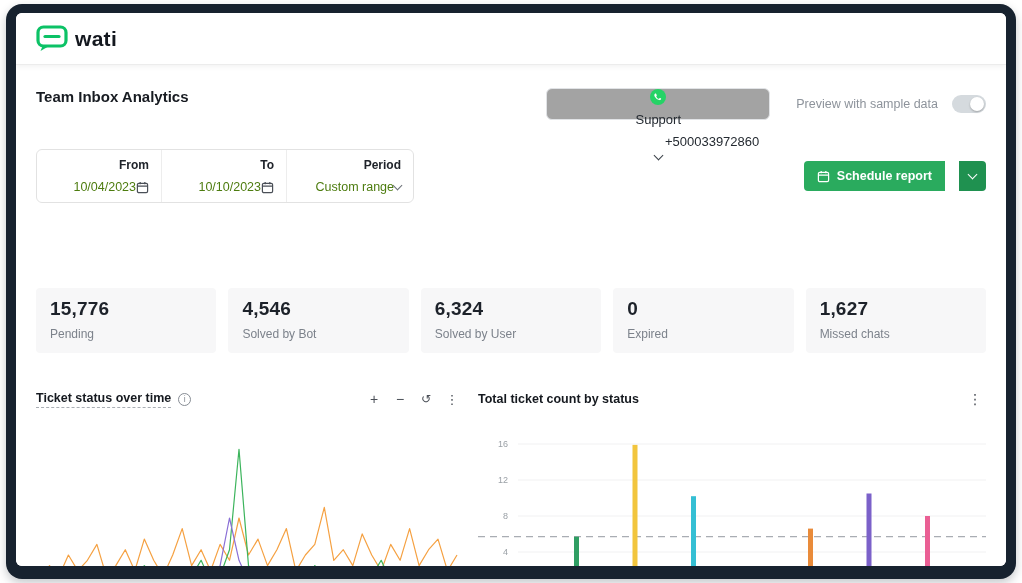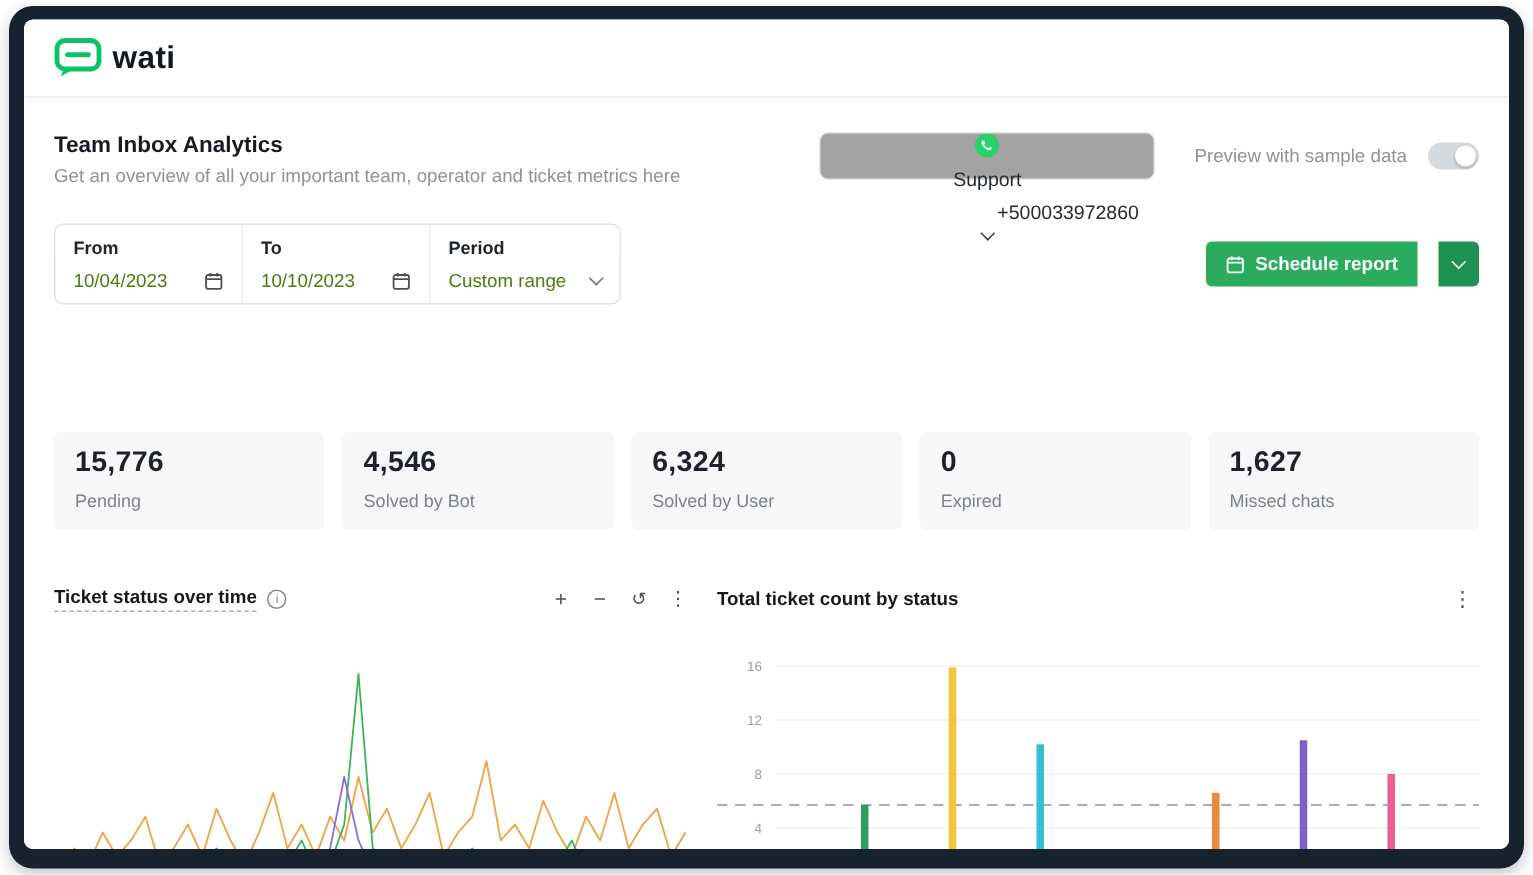--- a/index.html
+++ b/index.html
@@ -40,21 +40,21 @@
   .ch-name { font-size:13px; color:#242a31; }
   .ch-phone { font-size:13px; color:#242a31; margin-left:auto; }
   .chev { width:7px; height:7px; border-right:1.6px solid currentColor; border-bottom:1.6px solid currentColor; display:inline-block; transform:rotate(45deg); margin-top:-4px; color:#3a4048; flex:none; }
   .preview-label { font-size:12.5px; color:#8d939b; margin-left:26px; }
   .toggle { margin-left:14px; width:34px; height:18px; background:#d5dade; border-radius:10px; position:relative; cursor:pointer; flex:none; }
   .toggle .knob { position:absolute; right:2px; top:2px; width:14px; height:14px; border-radius:50%; background:#fff; box-shadow:0 1px 2px rgba(0,0,0,.25); }
 
   
   .filter-row { position:absolute; left:20px; right:20px; top:82px; height:56px; display:flex; justify-content:space-between; align-items:center; }
   .filter-box { display:flex; border:1px solid #e2e2e2; border-radius:6px; height:54px; background:#fff; }
-  .f-cell { width:125px; padding:8px 12px; display:flex; flex-direction:column; justify-content:space-between; border-right:1px solid #ededed; cursor:pointer; }
+  .f-cell { width:125px; padding:8px 12px; display:flex; flex-direction:column; justify-content:space-between; border-right:1px solid #ededed; cursor:pointer;align-items:flex-end; }
   .f-cell:last-child { border-right:none; width:126px; }
   .f-label { font-size:12px; font-weight:700; color:#20242b; }
   .f-value { display:flex; align-items:center; justify-content:space-between; font-size:12.5px; color:#4d7c0f; }
   .schedule-split { display:flex; gap:14px; }
   .sched-main {
     display:flex; align-items:center; gap:7px; background:#2aab5e; color:#fff;
     border:none; border-radius:4px 0 0 4px; height:30px; padding:0 13px;
     font-size:12.5px; font-weight:600; cursor:pointer; font-family:inherit;
   }
   .sched-chev { width:27px; height:30px; background:#1f9150; border:none; border-radius:0 4px 4px 0; display:flex; align-items:center; justify-content:center; cursor:pointer; }
@@ -98,21 +98,20 @@
         </span>
         <span class="logo-text">wati</span>
       </div>
     </header>
 
     <div class="content">
 
       <div class="page-head">
         <div class="head-left">
           <h1>Team Inbox Analytics</h1>
-          <p>Get an overview of all your important team, operator and ticket metrics here</p>
         </div>
         <div class="head-right">
           <div class="channel-select">
             <span style="display:inline-flex;flex:none;">
               <svg width="16" height="16" viewBox="0 0 16 16">
                 <circle cx="8" cy="8" r="8" fill="#25d366"></circle>
                 <path d="M11.2 9.6c-.2-.1-1-.5-1.2-.6-.2-.1-.3-.1-.4.1-.1.2-.4.6-.5.7-.1.1-.2.1-.4 0-.2-.1-.8-.3-1.5-.9-.5-.5-.9-1.1-1-1.3-.1-.2 0-.3.1-.4l.3-.3c.1-.1.1-.2.2-.3 0-.1 0-.2 0-.3 0-.1-.4-1-.6-1.4-.2-.4-.3-.3-.4-.3h-.4c-.1 0-.3 0-.5.2-.2.2-.6.6-.6 1.4 0 .8.6 1.6.7 1.8.1.1 1.2 1.9 2.9 2.6 1.7.7 1.7.5 2 .5.3 0 1-.4 1.1-.8.1-.4.1-.7.1-.8 0-.1-.1-.1-.3-.2z" fill="#fff"></path>
               </svg>
             </span>
             <span class="ch-name">Support</span>

